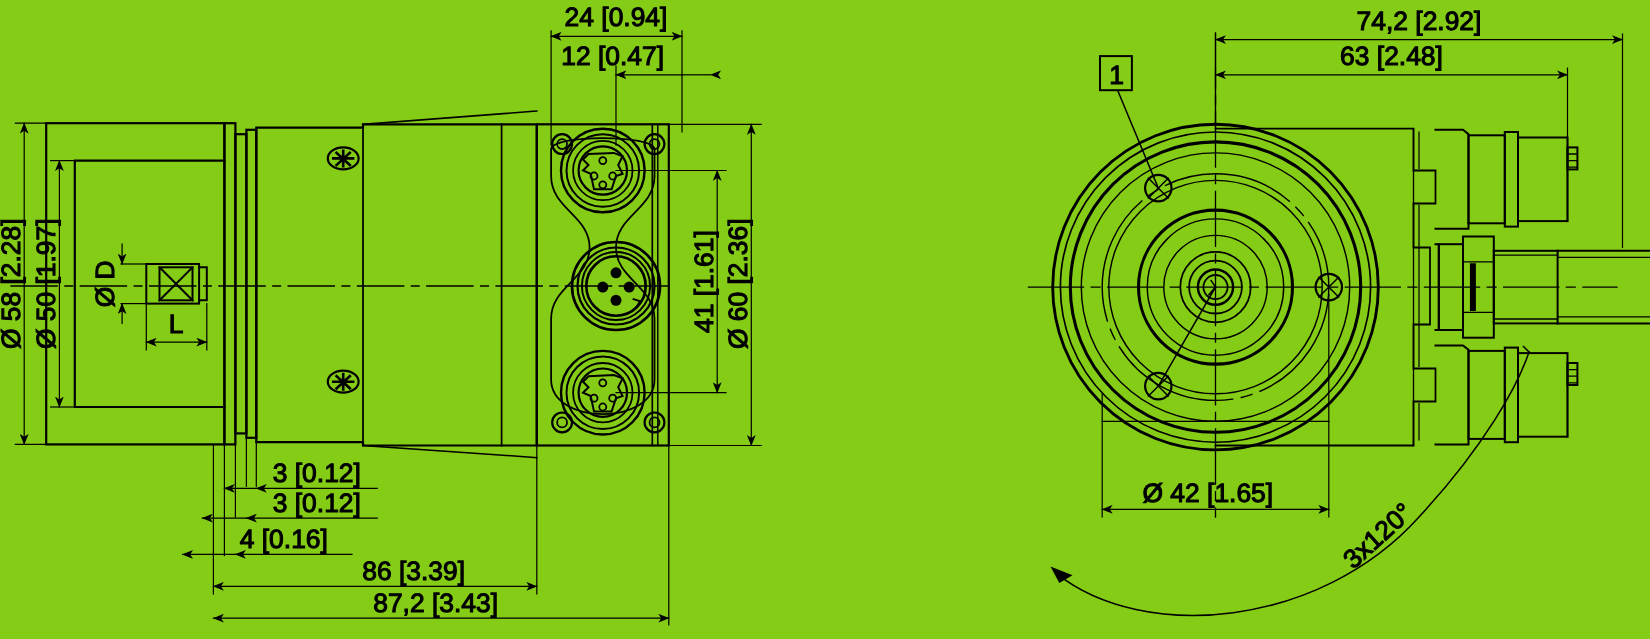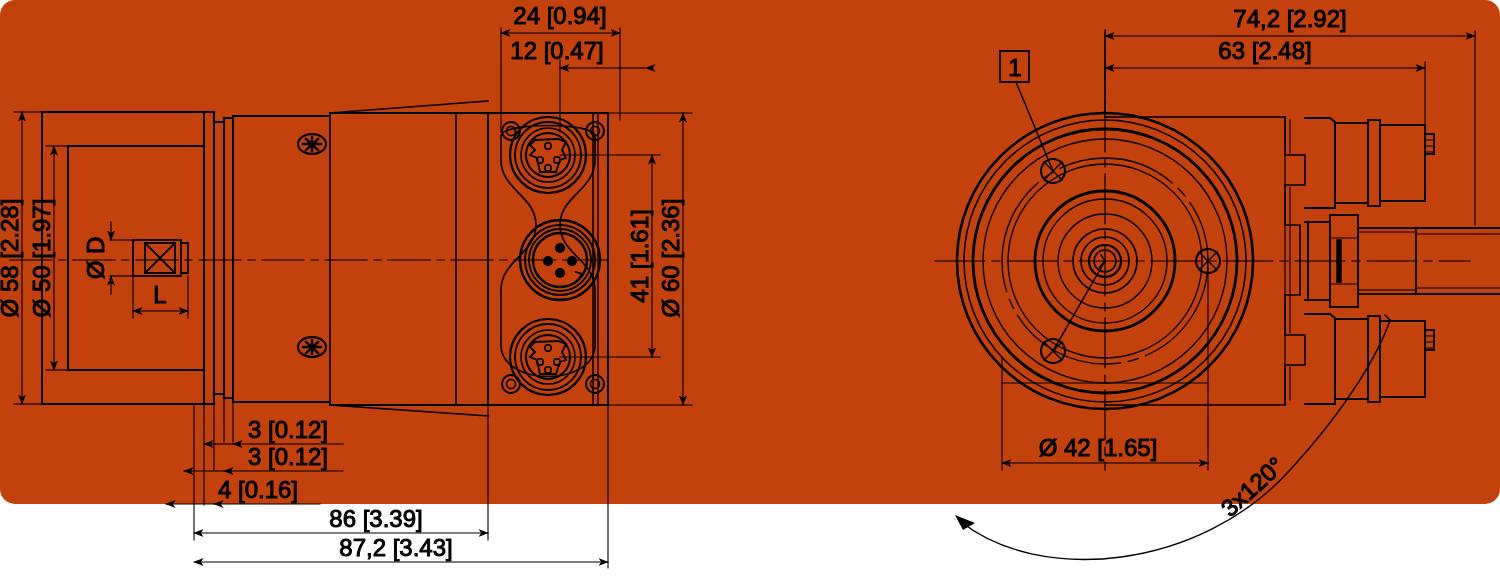--- a/index.html
+++ b/index.html
@@ -1,17 +1,17 @@
 <!DOCTYPE html>
 <html><head>
 <meta charset="utf-8">
 <style>
   html,body{margin:0;padding:0;background:#ffffff;}
   body{width:1500px;height:581px;overflow:hidden;font-family:"Liberation Sans",sans-serif;}
-  #stage{position:relative;width:1500px;height:504px;background:#c2410c;border-radius:15px;}
+  #stage{position:relative;width:1500px;height:581px;background:#84cc16;}
   svg{display:block;}
   .dimtxt{font-family:"Liberation Sans",sans-serif;font-size:24px;fill:#000;}
 </style>
 </head>
 <body>
 
 <div id="stage">
 <svg width="1500" height="581" viewBox="0 0 1500 581">
 
   <defs>

